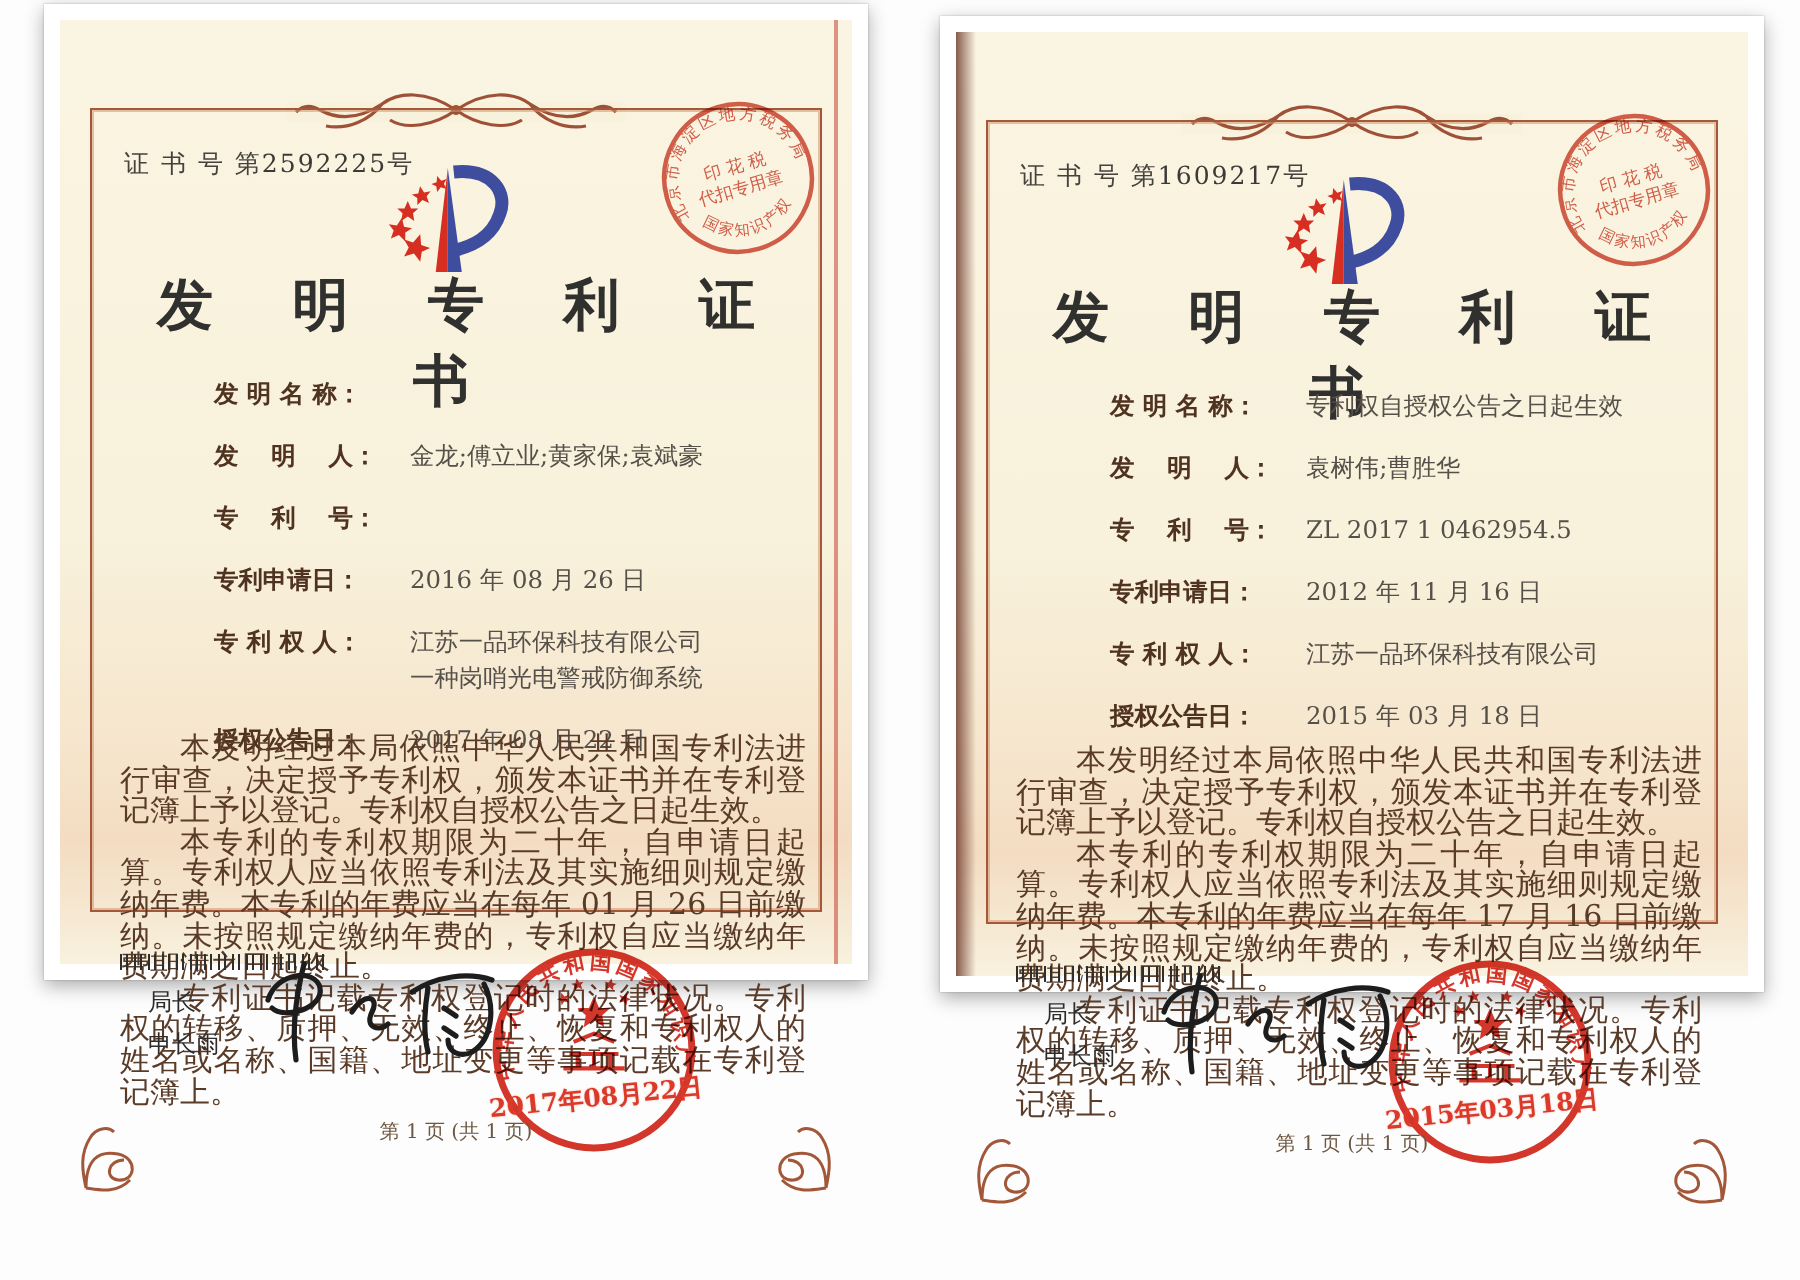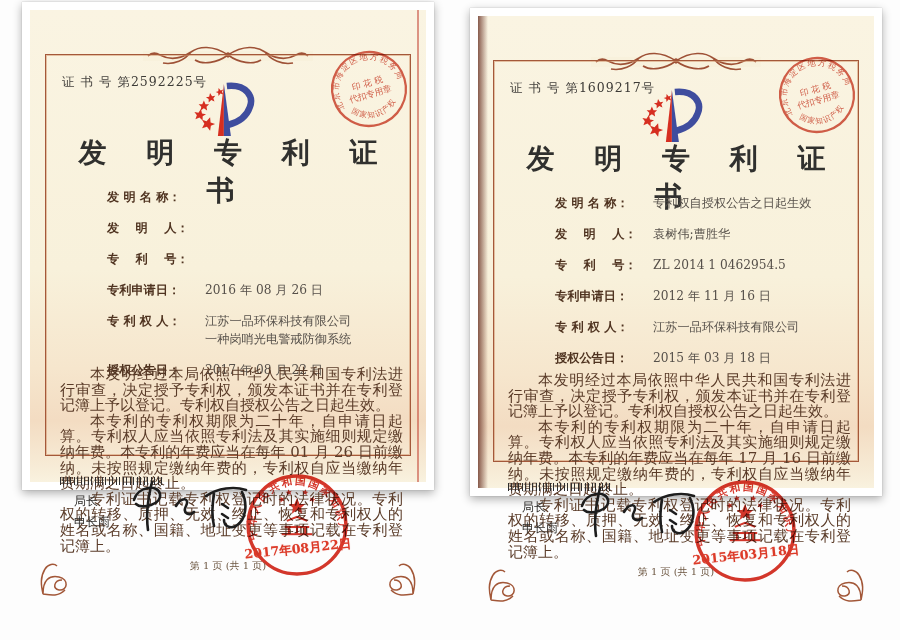--- a/index.html
+++ b/index.html
@@ -109,20 +109,21 @@
       </svg>
 
       <div class="title">发 明 专 利 证 书</div>
 
       <div class="fields">
         <div class="row">
           <span class="lbl">发 明 名 称：</span>
         </div>
         <div class="row">
           <span class="lbl">发　 明　 人：</span>
+          <span class="val">金龙;傅立业;黄家保;袁斌豪</span>
         </div>
         <div class="row">
           <span class="lbl">专　 利　 号：</span>
         </div>
         <div class="row">
           <span class="lbl">专利申请日：</span>
           <span class="val">2016 年 08 月 26 日</span>
         </div>
         <div class="row">
           <span class="lbl">专 利 权 人：</span>
@@ -236,21 +237,21 @@
         <div class="row">
           <span class="lbl">发 明 名 称：</span>
           <span class="val">专利权自授权公告之日起生效</span>
         </div>
         <div class="row">
           <span class="lbl">发　 明　 人：</span>
           <span class="val">袁树伟;曹胜华</span>
         </div>
         <div class="row">
           <span class="lbl">专　 利　 号：</span>
-          <span class="val">ZL 2014 1 0462954.5</span>
+          <span class="val">ZL 2017 1 0462954.5</span>
         </div>
         <div class="row">
           <span class="lbl">专利申请日：</span>
           <span class="val">2012 年 11 月 16 日</span>
         </div>
         <div class="row">
           <span class="lbl">专 利 权 人：</span>
           <span class="val">江苏一品环保科技有限公司</span>
         </div>
         <div class="row">

